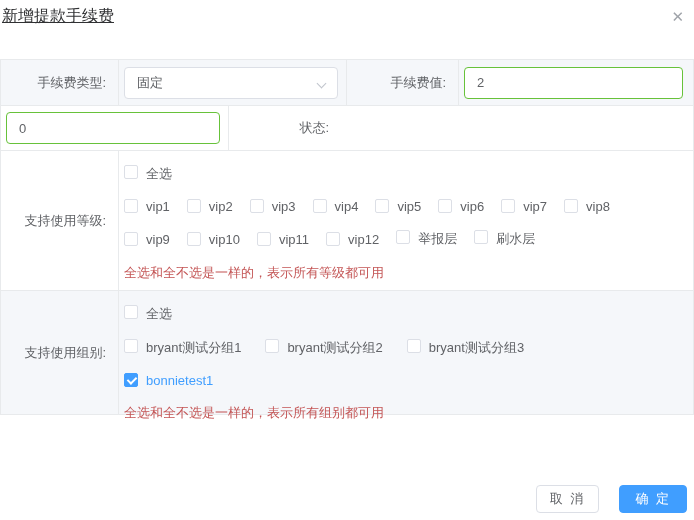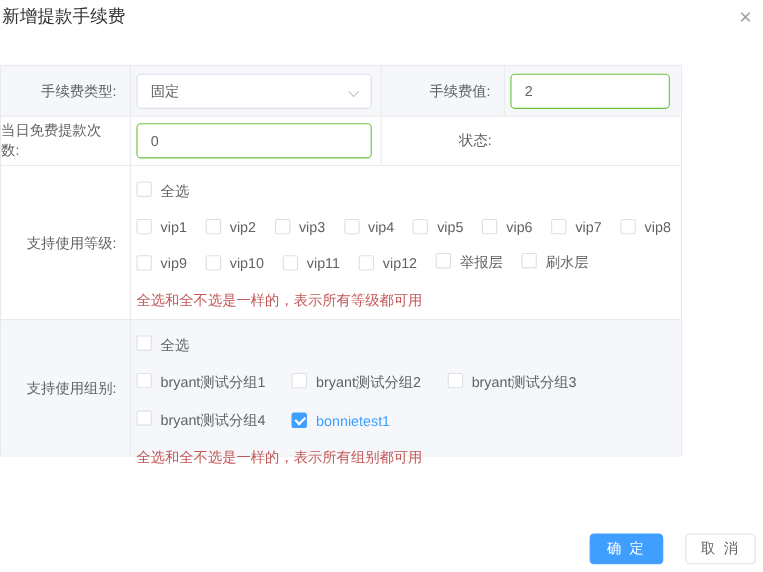--- a/index.html
+++ b/index.html
@@ -2,25 +2,25 @@
 <html style="--accent: #409eff; --green: #67c23a; --red: #c45656; --stripe: #f5f7fa; --border: #e8eaec;"><head>
 <meta charset="utf-8">
 <style>
   * { margin:0; padding:0; box-sizing:border-box; }
   html,body { width:694px; height:520px; background:#fff;
     font-family:"Liberation Sans","DejaVu Sans",sans-serif; }
   .dialog { position:relative; width:694px; height:520px; padding:6px 0 0 0; }
 
   
   .dialog-header { display:flex; justify-content:space-between; align-items:flex-start; padding:0 10px 0 2px; }
-  .dialog-title { font-size:16px; font-weight:500; color:#303133; line-height:20px; }
+  .dialog-title { font-size:16px; font-weight:500; color:#303133; line-height:20px;text-decoration:underline; }
   .close { color:#a0a4aa; font-size:15px; line-height:15px; cursor:pointer; margin-top:3px; }
 
   
-  .form-table { margin-top:33px; border:1px solid var(--border,#e8eaec); width:620px; }
+  .form-table { margin-top:33px; border:1px solid var(--border,#e8eaec); width:694px; }
   .frow { display:flex; align-items:stretch; }
   .frow + .frow { border-top:1px solid var(--border,#e8eaec); }
   .frow.stripe { background:var(--stripe,#f5f7fa); }
   .cell { border-right:1px solid var(--border,#e8eaec); }
   .frow .cell:last-child { border-right:none; }
   .h46 { height:45px; }
   .h140 { height:140px; }
   .h124 { height:124px; }
   .h43 { height:43px; }
   .label-cell { display:flex; align-items:center; justify-content:flex-end;
@@ -85,21 +85,20 @@
           <span class="chevron"></span>
         </div>
       </div>
       <div class="cell label-cell w-label2">手续费值:</div>
       <div class="cell w-content2">
         <input class="text-input valid" value="2" style="">
       </div>
     </div>
 
     <div class="frow h46">
-      <div class="cell label-cell w-label1">当日免费提款次数:</div>
       <div class="cell w-content1">
         <input class="text-input valid" value="0" style="">
       </div>
       <div class="cell label-cell w-label2">状态:</div>
     </div>
 
     <div class="frow h140">
       <div class="cell label-cell w-label1">支持使用等级:</div>
       <div class="cell w-wide">
         <div class="cb-row">
@@ -189,34 +188,30 @@
             <label class="cb-item">
             <span class="cb-box"></span>
             <span class="cb-label">bryant测试分组2</span>
           </label>
             <label class="cb-item">
             <span class="cb-box"></span>
             <span class="cb-label">bryant测试分组3</span>
           </label>
           </div>
         <div class="cb-row groups">
-            <label class="cb-item">
-            <span class="cb-box"></span>
-            <span class="cb-label">bryant测试分组4</span>
-          </label>
             <label class="cb-item checked">
             <span class="cb-box"></span>
             <span class="cb-label">bonnietest1</span>
           </label>
           </div>
         <div class="note">全选和全不选是一样的，表示所有组别都可用</div>
       </div>
     </div>
 
 
   </div>
 
   <div class="footer">
+    <button class="btn ghost">取 消</button>
     <button class="btn primary">确 定</button>
-    <button class="btn ghost">取 消</button>
   </div>
 
 </div>
 
 </body></html>

